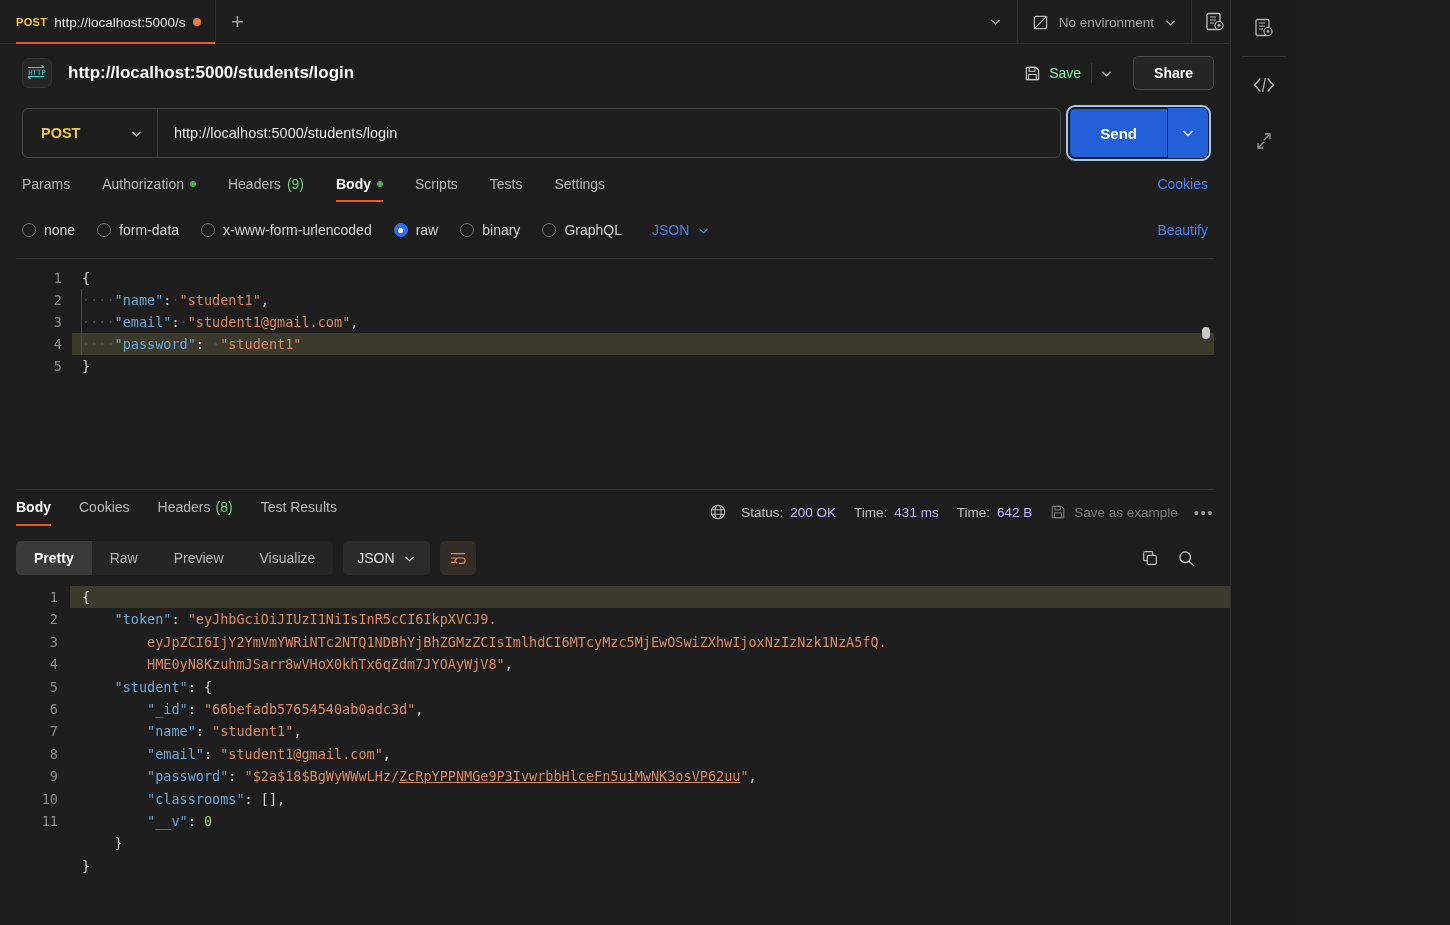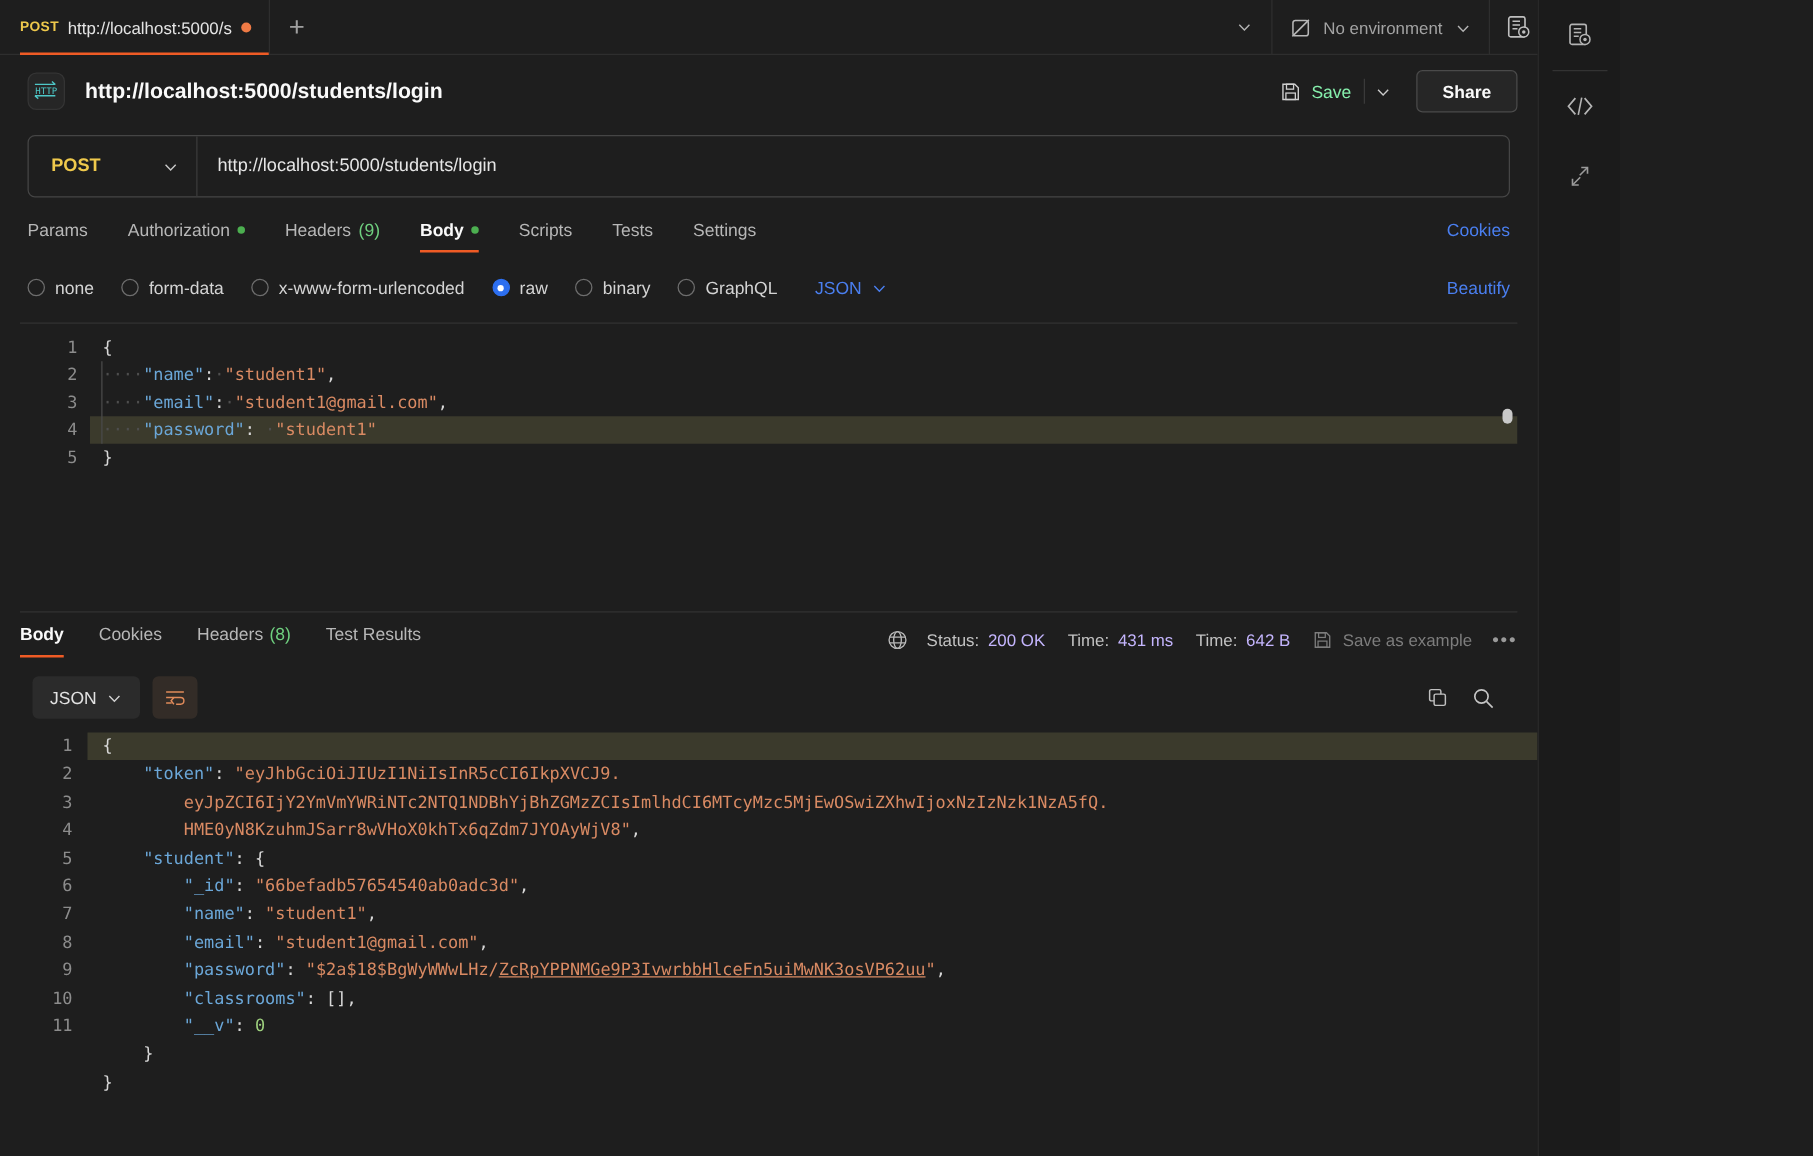--- a/index.html
+++ b/index.html
@@ -226,20 +226,28 @@
         <div class="method">
           <span>POST</span>
           <span>
             <svg width="13" height="13" viewBox="0 0 16 16">
                 <path d="M3 6l5 5 5-5" fill="none" stroke="#c9c9c9" stroke-width="1.4"></path>
               </svg>
           </span>
         </div>
         <div class="url-input">http://localhost:5000/students/login</div>
       </div>
+      <div class="sendwrap">
+        <div class="send-btn">Send</div>
+        <div class="send-caret">
+          <svg width="14" height="14" viewBox="0 0 16 16">
+              <path d="M3 6l5 5 5-5" fill="none" stroke="#ffffff" stroke-width="1.5"></path>
+            </svg>
+        </div>
+      </div>
     </div>
 
     <div class="rtabs">
       <div class="rtab">
           <span>Params</span>
         </div>
       <div class="rtab">
           <span>Authorization</span>
           <span class="grn-dot"></span>
         </div>
@@ -361,20 +369,26 @@
             <rect x="5.5" y="2.5" width="6" height="4.2" fill="none" stroke="#7d7d7d" stroke-width="1.1"></rect>
             <rect x="5" y="10" width="8" height="5.5" fill="none" stroke="#7d7d7d" stroke-width="1.1"></rect>
           </svg>
         </span>
         <span>Save as example</span>
       </div>
       <div class="dots">•••</div>
     </div>
 
     <div class="viewbar">
+      <div class="seg">
+        <div class="segbtn active">Pretty</div>
+        <div class="segbtn">Raw</div>
+        <div class="segbtn">Preview</div>
+        <div class="segbtn">Visualize</div>
+      </div>
       <div class="fmtsel">
         <span>JSON</span>
         <span>
           <svg width="13" height="13" viewBox="0 0 16 16">
               <path d="M3 6l5 5 5-5" fill="none" stroke="#d0d0d0" stroke-width="1.4"></path>
             </svg>
         </span>
       </div>
       <div class="wrapbtn">
         <span>

